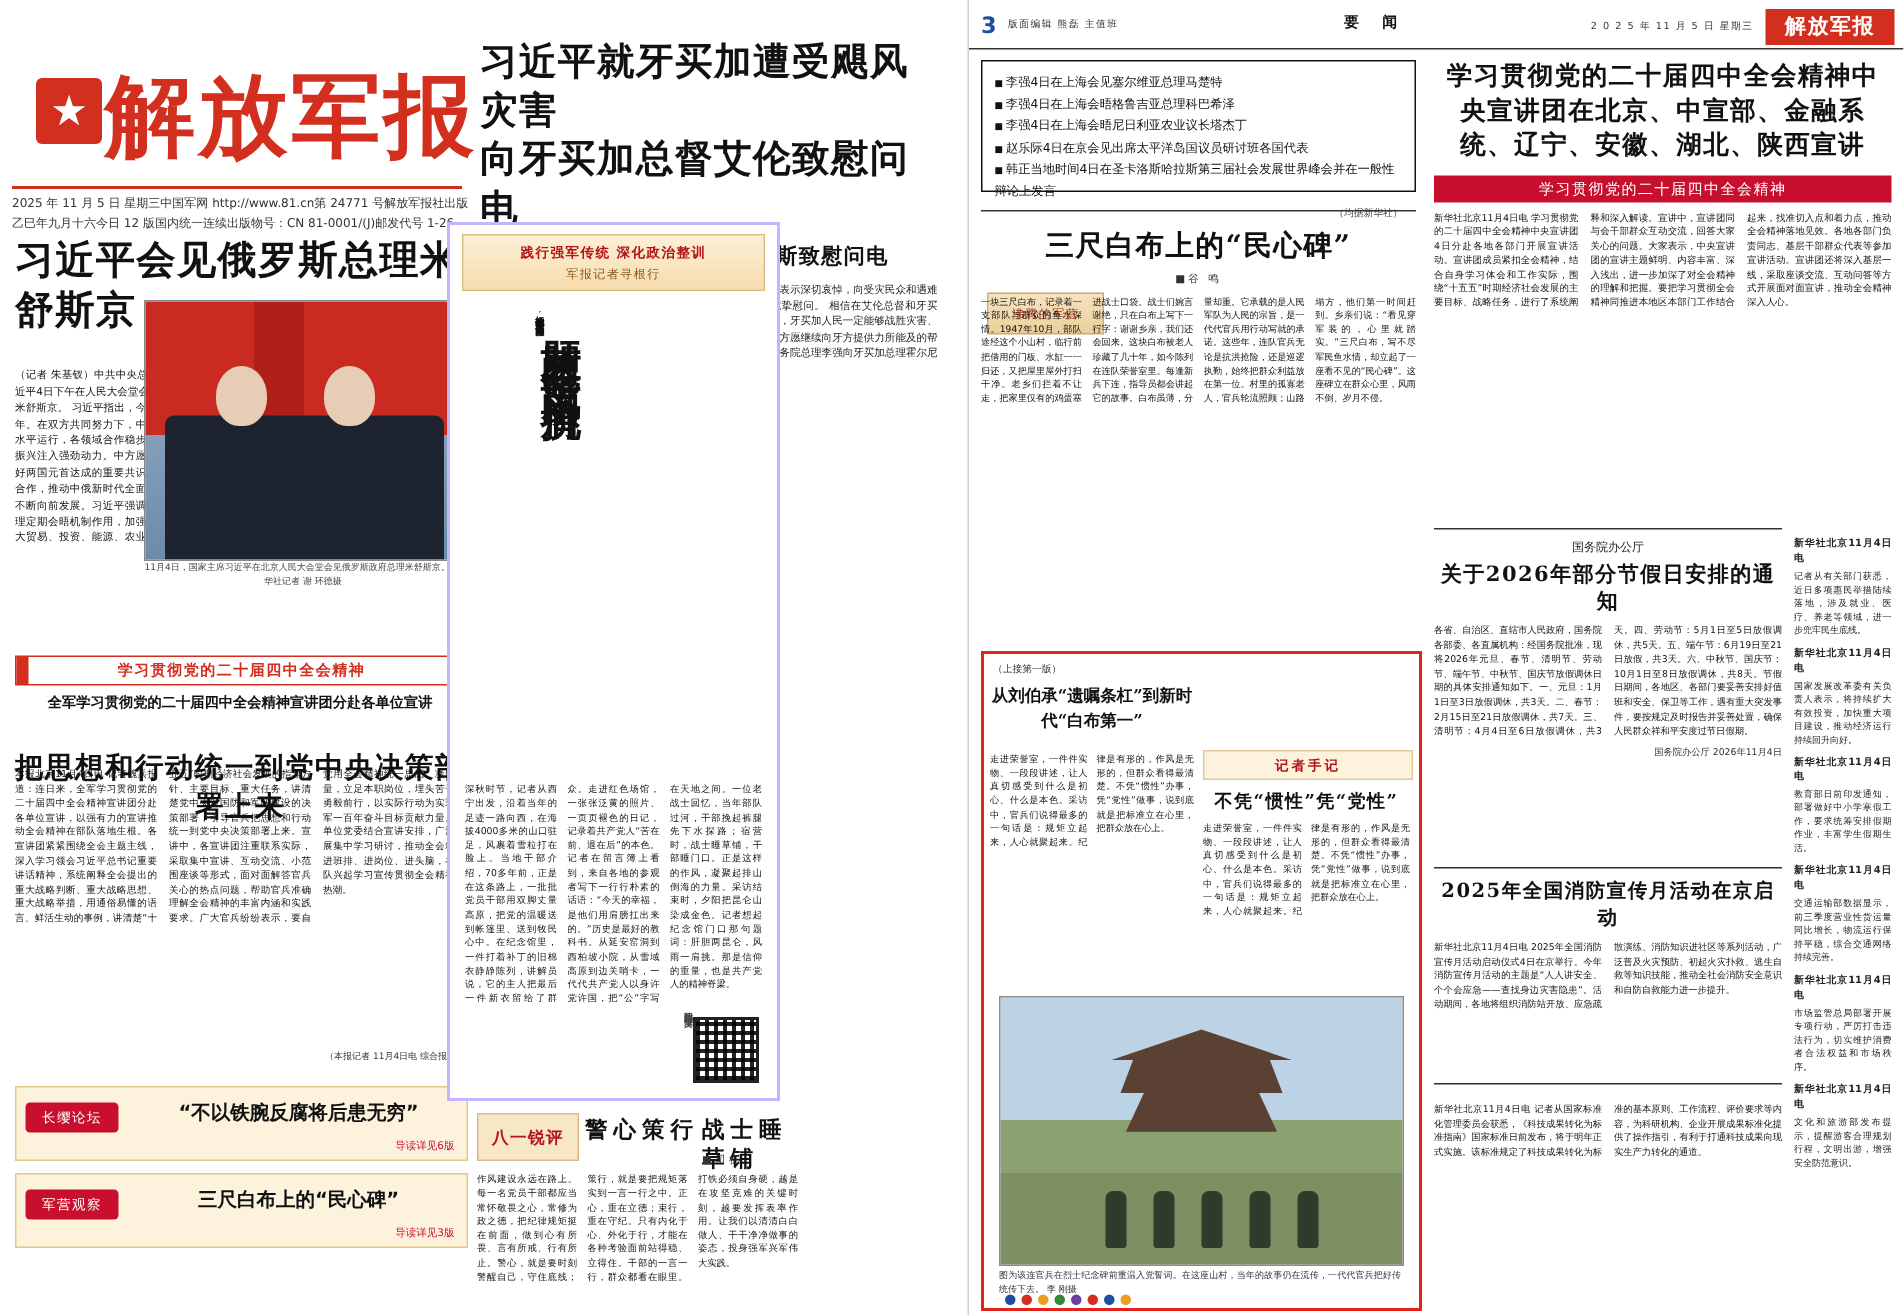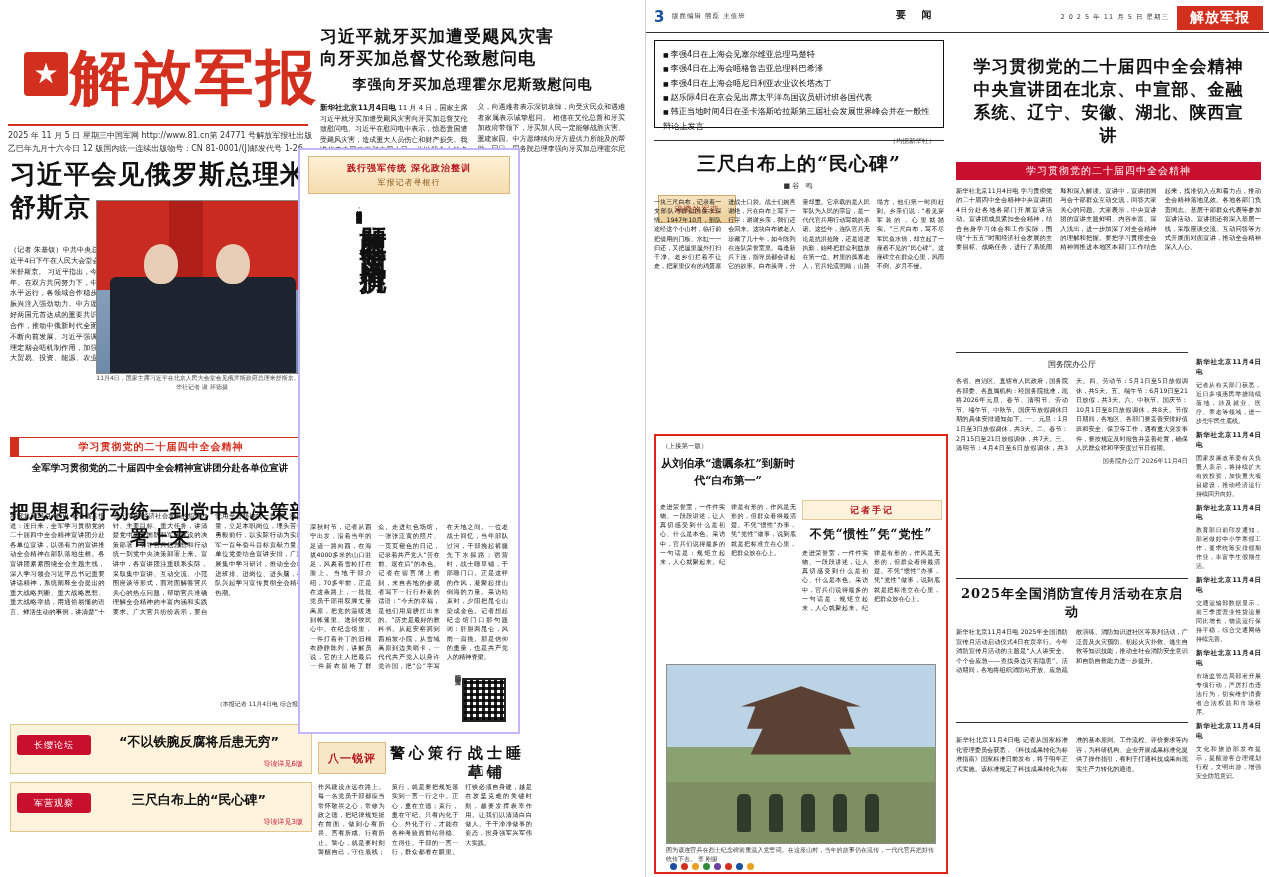--- a/index.html
+++ b/index.html
@@ -12,21 +12,21 @@
   .masthead{position:absolute;left:8px;top:24px;width:300px;height:110px;}
   .star{position:absolute;left:16px;top:28px;width:44px;height:44px;background:#d32f1f;border-radius:4px;display:flex;align-items:center;justify-content:center;color:#fff;font-size:28px;line-height:1;}
   .mast-title{position:absolute;left:62px;top:14px;font-family:"DejaVu Serif","Liberation Serif",serif;font-size:60px;font-weight:700;color:#d32f1f;letter-spacing:2px;white-space:nowrap;}
   .mast-rule{position:absolute;left:8px;top:124px;width:300px;height:2px;background:#d32f1f;}
   .mast-meta{position:absolute;left:8px;top:130px;width:302px;font-size:8px;color:#333;line-height:1.6;}
   .mast-meta .row{display:flex;justify-content:flex-start;}
   .mast-meta .row span{white-space:nowrap;}
 
   
   .top-head{position:absolute;left:320px;top:26px;width:305px;}
-  .top-head h1{margin:0;font-family:Liberation Sans, sans-serif;font-size:17px;font-weight:700;line-height:1.3;letter-spacing:1px;}
+  .top-head h1{margin:0;font-family:Liberation Serif, serif;font-size:25px;font-weight:700;line-height:1.3;letter-spacing:1px;}
   .top-head h2{margin:6px 0 0;font-size:14px;font-weight:700;text-align:center;letter-spacing:1px;}
   .top-head .brief{margin-top:8px;font-size:7px;line-height:1.5;color:#222;column-count:2;column-gap:10px;text-align:justify;}
   .top-head .brief b{font-size:7.5px;}
 
   
   .lead{position:absolute;left:10px;top:158px;width:300px;}
   .lead h1{margin:0;font-family:"DejaVu Serif","Liberation Serif",serif;font-size:26px;font-weight:700;letter-spacing:1px;line-height:1.25;}
   .lead .sub{margin-top:6px;font-size:7px;font-weight:700;text-align:center;}
   .lead .body{margin-top:6px;font-size:7px;line-height:1.55;text-align:justify;column-count:2;column-gap:8px;}
   .photo{position:absolute;left:96px;top:200px;width:212px;height:172px;background:linear-gradient(#9fb6cf,#6d8aa8);border:1px solid #888;overflow:hidden;}
@@ -42,21 +42,21 @@
   .redbar span{flex:1;text-align:center;font-size:10px;font-weight:700;color:#d32f1f;letter-spacing:1px;}
   .sec2-kicker{position:absolute;left:10px;top:462px;width:300px;font-size:9.5px;font-weight:700;text-align:center;}
   .sec2-title{position:absolute;left:10px;top:480px;width:300px;font-family:"DejaVu Serif","Liberation Serif",serif;font-size:19px;font-weight:700;text-align:center;letter-spacing:1px;margin-top:19px;}
   .sec2-body{position:absolute;left:10px;top:512px;width:300px;height:190px;font-size:6.4px;line-height:1.5;text-align:justify;column-count:3;column-gap:8px;}
   .sec2-sign{position:absolute;left:200px;top:700px;width:110px;font-size:6px;text-align:right;color:#333;}
 
   
   .promo{position:absolute;left:10px;width:300px;height:48px;background:#fdf3dd;border:1px solid #e0c98a;}
   .promo.p1{top:724px;}
   .promo.p2{top:782px;}
-  .promo .tag{position:absolute;left:6px;top:10px;width:74px;height:20px;background:#c8102e;border-radius:3px;color:#fff;font-size:9px;display:flex;align-items:center;justify-content:center;letter-spacing:1px;}
+  .promo .tag{position:absolute;left:6px;top:10px;width:62px;height:20px;background:#c8102e;border-radius:3px;color:#fff;font-size:9px;display:flex;align-items:center;justify-content:center;letter-spacing:1px;}
   .promo .txt{position:absolute;left:88px;top:8px;width:200px;font-size:13px;font-weight:700;color:#111;text-align:center;}
   .promo .more{position:absolute;right:8px;bottom:4px;font-size:7px;color:#c8102e;}
 
   
   .feature{position:absolute;left:298px;top:148px;width:218px;height:582px;border:2px solid #c4b5fd;background:#fff;}
   .feature .banner{position:absolute;left:8px;top:6px;width:200px;height:36px;background:linear-gradient(#fdf0d6,#f6dcae);border:1px solid #dcb97c;display:flex;flex-direction:column;align-items:center;justify-content:center;}
   .feature .banner .b1{font-size:9px;font-weight:700;color:#b3131a;letter-spacing:1px;}
   .feature .banner .b2{font-size:8px;color:#8a5a1c;margin-top:2px;letter-spacing:1px;}
   .feature .vtitle{position:absolute;right:10px;top:56px;width:150px;height:300px;}
   .vchars{writing-mode:vertical-rl;font-family:"DejaVu Serif","Liberation Serif",serif;font-size:27px;font-weight:700;line-height:1.15;letter-spacing:3px;}
@@ -85,21 +85,21 @@
   .rhead-rule{position:absolute;left:0;top:32px;width:623px;height:1px;background:#333;}
 
   
   .briefbox{position:absolute;left:8px;top:40px;width:290px;height:88px;border:1px solid #111;padding:6px 8px;box-sizing:border-box;}
   .briefbox li{font-size:8.2px;line-height:1.75;list-style:none;}
   .briefbox li:before{content:"■ ";color:#111;font-size:6px;}
   .briefbox .src{text-align:right;font-size:6.5px;color:#444;margin-top:4px;}
 
   
   .r-top{position:absolute;left:310px;top:40px;width:305px;}
-  .r-top h1{margin:15px;font-family:"DejaVu Serif","Liberation Serif",serif;font-size:17px;font-weight:700;line-height:1.35;letter-spacing:1px;text-align:center;}
+  .r-top h1{margin:0;font-family:"DejaVu Serif","Liberation Serif",serif;font-size:17px;font-weight:700;line-height:1.35;letter-spacing:1px;text-align:center;}
   .r-top .band{margin-top:8px;height:18px;background:#c8102e;color:#fff;font-size:10px;display:flex;align-items:center;justify-content:center;letter-spacing:1px;}
   .r-top .body{margin-top:6px;font-size:6.3px;line-height:1.5;text-align:justify;column-count:3;column-gap:8px;height:300px;}
 
   
   .r-mid{position:absolute;left:8px;top:140px;width:290px;height:290px;border-top:1px solid #333;padding-top:8px;box-sizing:border-box;}
   .r-mid h2{margin:2px 0 0;font-family:"DejaVu Serif","Liberation Serif",serif;font-size:19px;font-weight:700;text-align:center;letter-spacing:1px;}
   .r-mid .by{margin-top:4px;font-size:7px;text-align:center;color:#333;letter-spacing:2px;}
   .r-mid .stamp{position:absolute;left:4px;top:54px;width:76px;height:26px;background:linear-gradient(#f6e3c0,#eccf9b);border:1px solid #cda96a;color:#9b2b1e;font-size:8px;display:flex;align-items:center;justify-content:center;letter-spacing:1px;}
   .r-mid .body{position:absolute;left:0;top:56px;width:290px;height:226px;font-size:6.1px;line-height:1.5;text-align:justify;column-count:4;column-gap:7px;}
 
@@ -290,20 +290,21 @@
         <i style="background:#6a3fa0"></i>
         <i style="background:#d32f1f"></i>
         <i style="background:#1b4fa0"></i>
         <i style="background:#e8a020"></i>
       </div>
     </div>
 
     <div class="r-right">
       <div class="notice" style="top:0;">
         <div class="org">国务院办公厅</div>
+        <h3>关于2026年部分节假日安排的通知</h3>
         <div class="body">各省、自治区、直辖市人民政府，国务院各部委、各直属机构：经国务院批准，现将2026年元旦、春节、清明节、劳动节、端午节、中秋节、国庆节放假调休日期的具体安排通知如下。一、元旦：1月1日至3日放假调休，共3天。二、春节：2月15日至21日放假调休，共7天。三、清明节：4月4日至6日放假调休，共3天。四、劳动节：5月1日至5日放假调休，共5天。五、端午节：6月19日至21日放假，共3天。六、中秋节、国庆节：10月1日至8日放假调休，共8天。节假日期间，各地区、各部门要妥善安排好值班和安全、保卫等工作，遇有重大突发事件，要按规定及时报告并妥善处置，确保人民群众祥和平安度过节日假期。</div>
         <div class="sign">国务院办公厅
 2026年11月4日</div>
       </div>
 
       <div class="hl" style="top:226px;">
         <h3>2025年全国消防宣传月活动在京启动</h3>
         <div class="body">新华社北京11月4日电 2025年全国消防宣传月活动启动仪式4日在京举行。今年消防宣传月活动的主题是“人人讲安全、个个会应急——查找身边灾害隐患”。活动期间，各地将组织消防站开放、应急疏散演练、消防知识进社区等系列活动，广泛普及火灾预防、初起火灾扑救、逃生自救等知识技能，推动全社会消防安全意识和自防自救能力进一步提升。</div>
       </div>
 

